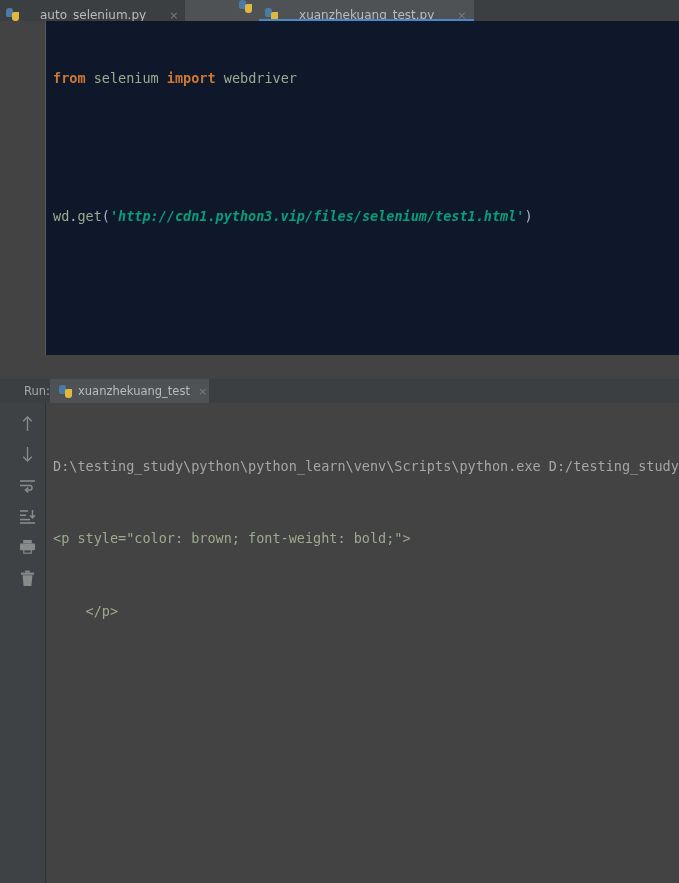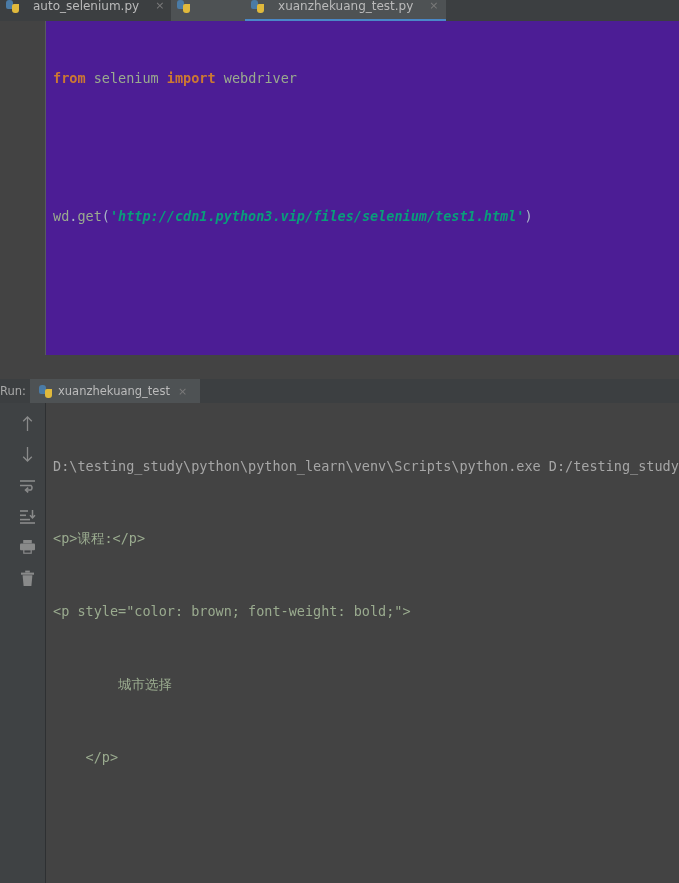--- a/index.html
+++ b/index.html
@@ -26,22 +26,22 @@
   .tabbar {
     position: absolute;
     left: 0; top: 0;
     width: 679px; height: 21px;
     background: #3c3f41;
     display: flex;
     align-items: stretch;
   }
   .tab {
     display: flex;
-    align-items: flex-start;
-    gap: 14px;
+    align-items: flex-end;
+    gap: 21px;
     padding: 0 7px 0 6px;
     height: 21px;
     box-sizing: border-box;
     font-size: 12px;
     color: #bbbbbb;
     background: #3c3f41;
     position: relative;
     white-space: nowrap;
   }
   .tab.inactive-dark { background: #3c3f41; }
@@ -83,21 +83,21 @@
     background: #e0b93c;
     border-radius: 2px 0 3px 3px;
   }
 
   
   .editor {
     position: absolute;
     left: 0; top: 21px;
     width: 679px;
     height: 334px;
-    background: #4c1d95;
+    background: #0f172a;
     overflow: hidden;
   }
   .gutter {
     position: absolute;
     left: 0; top: 0;
     width: 46px; height: 100%;
     background: #434343;
     border-right: 1px solid #585b5d;
     box-sizing: border-box;
   }
@@ -150,32 +150,33 @@
     left: 0; top: 379px;
     width: 679px; height: 24px;
     background: #3c3f41;
     display: flex;
     align-items: center;
     font-size: 11.5px;
     color: #bbbbbb;
   }
   .run-label {
     padding-left: 0;
-    width: 30px;
+    width: 50px;
     color: #a8a8a8;
     font-size: 11.5px;
     overflow: hidden;
     white-space: nowrap;
+    text-align: right;
   }
   .runtab {
     display: flex;
     align-items: center;
     gap: 6px;
     height: 24px;
-    padding: 0 13px 0 9px;
+    padding: 0 2px 0 9px;
     background: #4e5254;
     box-sizing: border-box;
   }
 
   
   .runtools {
     position: absolute;
     left: 9px; top: 403px;
     width: 37px;
     height: 480px;
@@ -328,23 +329,21 @@
       <svg width="15" height="17" viewBox="0 0 15 17">
         <rect x="1" y="2.6" width="13" height="2.1" fill="#9a9a9a"></rect>
         <rect x="5.2" y="0.6" width="4.6" height="2" fill="#9a9a9a"></rect>
         <path d="M2.6 5.3 H12.4 L11.4 16 H3.6 Z" fill="#9a9a9a"></path>
       </svg>
     </div>
   </div>
 
   <div class="console">
     <div class="oline path">D:\testing_study\python\python_learn\venv\Scripts\python.exe D:/testing_study/</div>
-    <div class="oline">&lt;p&gt;课程:&lt;/p&gt;</div>
     <div class="oline">&lt;p style="color: brown; font-weight: bold;"&gt;</div>
-    <div class="oline">        城市选择</div>
     <div class="oline">    &lt;/p&gt;</div>
     
     
     
     
     
     
     
     
     

